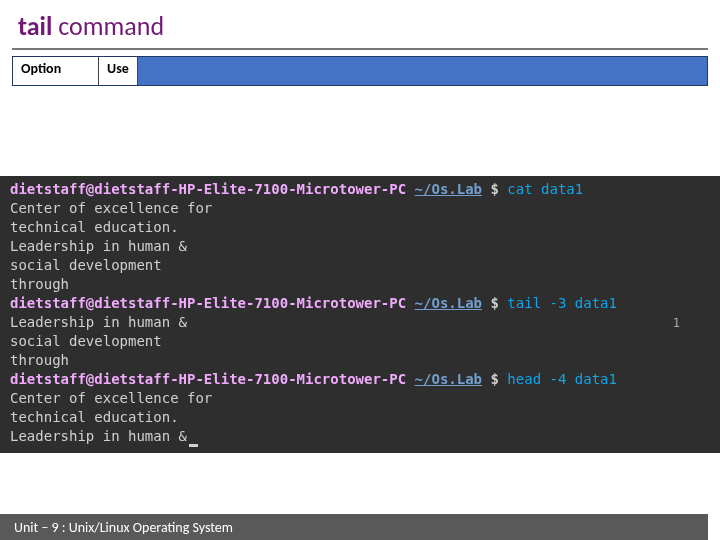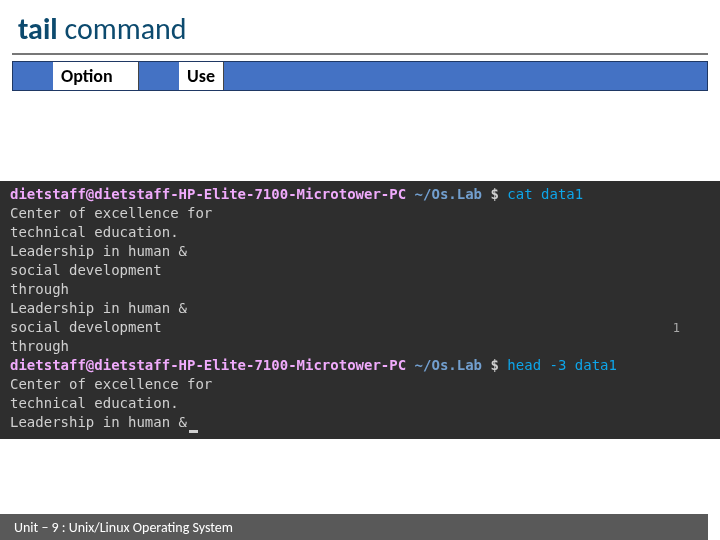--- a/index.html
+++ b/index.html
@@ -6,63 +6,62 @@
   body {
     width: 720px;
     height: 540px;
     font-family: Calibri, Arial, sans-serif;
     background: #fff;
     overflow: hidden;
     position: relative;
   }
   .title {
     padding: 10px 18px 6px 18px;
-    font-size: 30px;
-    color: #0c4a6e;
+    font-size: 26px;
+    color: #701a75;
   }
   .title .bold { font-weight: 700; }
   .title .normal { font-weight: 400; }
   .rule {
     border: none;
     border-top: 2px solid #777;
     margin: 0 12px 6px 12px;
   }
   .options-bar {
     margin: 0 12px;
     background: #4472c4;
     border: 1px solid #1f3864;
     display: flex;
     height: 30px;
     align-items: stretch;
   }
   .options-bar .col {
     padding: 3px 8px;
-    font-size: 18px;
+    font-size: 14px;
     font-weight: 700;
     color: #000;
     background: #fff;
     border-right: 1px solid #444;
-    margin-left: 40px;
   }
   .options-bar .col:first-child { width: 86px; }
   .options-bar .fill { flex: 1; background: #4472c4; }
 
   .terminal {
     margin: 90px 0 0 0;
     background: #2e2e2e;
     font-family: "DejaVu Sans Mono", Consolas, monospace;
     font-size: 14px;
     line-height: 19px;
     padding: 4px 10px 6px 10px;
     color: #d0d0d0;
     position: relative;
   }
   .terminal .line { white-space: pre; }
   .user { color: #f0abfc; font-weight: 700; }
-  .path { color: #729fcf; font-weight: 700; }
+  .path { color: #729fcf; font-weight: 700; text-decoration: underline; }
   .dollar { color: #d0d0d0; font-weight: 700; }
   .cmd { color: #0ea5e9; }
   .bold { font-weight: 700; }
   .cursor {
     display: inline-block;
     width: 9px;
     height: 3px;
     background: #d0d0d0;
     margin-left: 2px;
     vertical-align: -6px;
@@ -102,24 +101,25 @@
   <div class="fill"></div>
 </div>
 
 <div class="terminal">
   <div class="line"><span class="user">dietstaff@dietstaff-HP-Elite-7100-Microtower-PC</span> <span class="path">~/Os.Lab</span> <span class="dollar">$</span> <span class="cmd"><span>cat data1</span></span></div>
   <div class="line">Center of excellence for</div>
   <div class="line">technical education.</div>
   <div class="line">Leadership in human &amp;</div>
   <div class="line">social development</div>
   <div class="line">through</div>
+  <div class="line"><span class="user">dietstaff@dietstaff-HP-Elite-7100-Microtower-PC</span> <span class="path">~/Os.Lab</span> <span class="dollar">$</span> <span class="cmd"><span>tail -3 data1</span></span></div>
   <div class="line">Leadership in human &amp;</div>
   <div class="line">social development</div>
   <div class="line">through</div>
-  <div class="line"><span class="user">dietstaff@dietstaff-HP-Elite-7100-Microtower-PC</span> <span class="path">~/Os.Lab</span> <span class="dollar">$</span> <span class="cmd"><span>head -3 data1</span></span></div>
+  <div class="line"><span class="user">dietstaff@dietstaff-HP-Elite-7100-Microtower-PC</span> <span class="path">~/Os.Lab</span> <span class="dollar">$</span> <span class="cmd"><span>head -4 data1</span></span></div>
   <div class="line">Center of excellence for</div>
   <div class="line">technical education.</div>
   <div class="line"><span>Leadership in human &amp;</span><span class="cursor"></span></div>
   <div class="rightnum">1</div>
 </div>
 
 <div class="footer">
   <div>Unit – 9 : Unix/Linux Operating System</div>
 </div>
 

